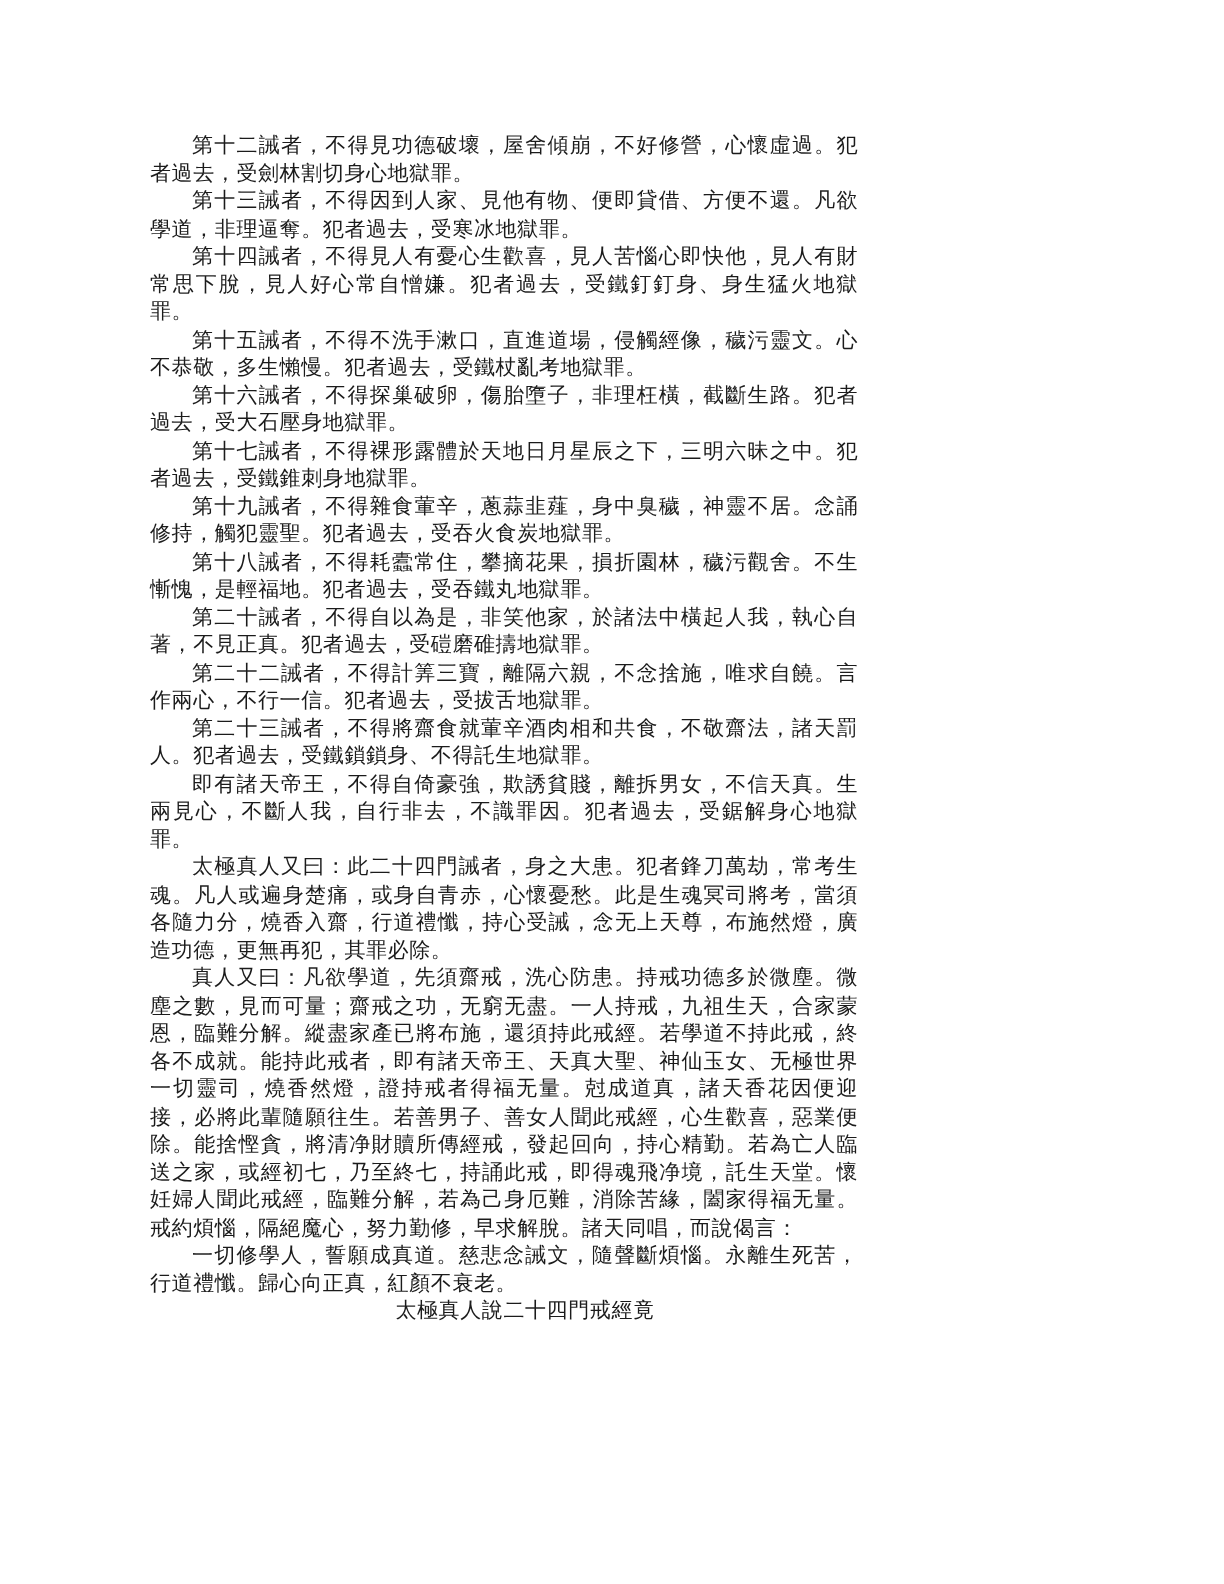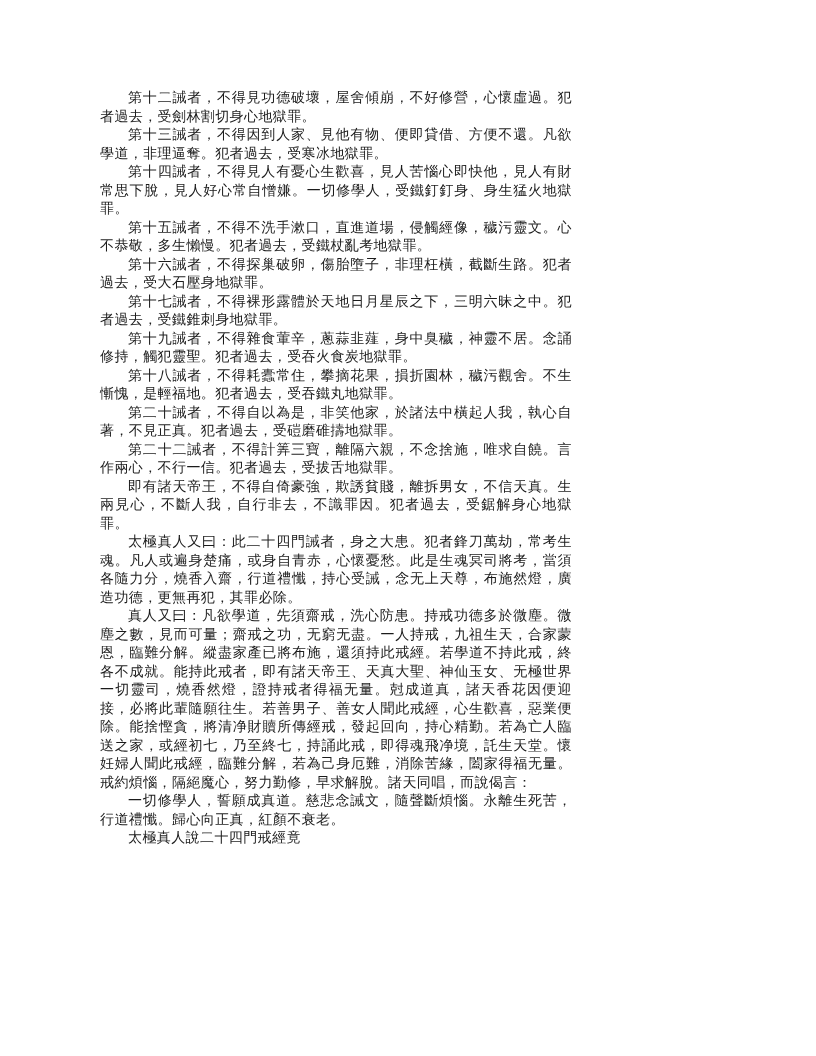--- a/index.html
+++ b/index.html
@@ -25,35 +25,36 @@
     font-family: "Liberation Serif", "DejaVu Serif", serif;
     font-size: 14px;
     line-height: 18.5px;
     color: #1b1b1b;
     text-align: justify;
     text-indent: 2em;
     letter-spacing: 0.4px;
     word-break: break-all;
   }
   .page p.closing {
-    text-align: left;
+    text-align: center;
   }
 </style>
 </head>
 <body>
 
 <div class="page">
   <p>第十二誡者，不得見功德破壞，屋舍傾崩，不好修營，心懷虛過。犯者過去，受劍林割切身心地獄罪。</p>
   <p>第十三誡者，不得因到人家、見他有物、便即貸借、方便不還。凡欲學道，非理逼奪。犯者過去，受寒冰地獄罪。</p>
-  <p>第十四誡者，不得見人有憂心生歡喜，見人苦惱心即快他，見人有財常思下脫，見人好心常自憎嫌。一切修學人，受鐵釘釘身、身生猛火地獄罪。</p>
+  <p>第十四誡者，不得見人有憂心生歡喜，見人苦惱心即快他，見人有財常思下脫，見人好心常自憎嫌。犯者過去，受鐵釘釘身、身生猛火地獄罪。</p>
   <p>第十五誡者，不得不洗手漱口，直進道場，侵觸經像，穢污靈文。心不恭敬，多生懶慢。犯者過去，受鐵杖亂考地獄罪。</p>
   <p>第十六誡者，不得探巢破卵，傷胎墮子，非理枉橫，截斷生路。犯者過去，受大石壓身地獄罪。</p>
   <p>第十七誡者，不得裸形露體於天地日月星辰之下，三明六昧之中。犯者過去，受鐵錐刺身地獄罪。</p>
   <p>第十九誡者，不得雜食葷辛，蔥蒜韭薤，身中臭穢，神靈不居。念誦修持，觸犯靈聖。犯者過去，受吞火食炭地獄罪。</p>
   <p>第十八誡者，不得耗蠹常住，攀摘花果，損折園林，穢污觀舍。不生慚愧，是輕福地。犯者過去，受吞鐵丸地獄罪。</p>
   <p>第二十誡者，不得自以為是，非笑他家，於諸法中橫起人我，執心自著，不見正真。犯者過去，受磑磨碓擣地獄罪。</p>
   <p>第二十二誡者，不得計筭三寶，離隔六親，不念捨施，唯求自饒。言作兩心，不行一信。犯者過去，受拔舌地獄罪。</p>
+  <p>第二十三誡者，不得將齋食就葷辛酒肉相和共食，不敬齋法，諸天罰人。犯者過去，受鐵鎖鎖身、不得託生地獄罪。</p>
   <p>即有諸天帝王，不得自倚豪強，欺誘貧賤，離拆男女，不信天真。生兩見心，不斷人我，自行非去，不識罪因。犯者過去，受鋸解身心地獄罪。</p>
   <p>太極真人又曰：此二十四門誡者，身之大患。犯者鋒刀萬劫，常考生魂。凡人或遍身楚痛，或身自青赤，心懷憂愁。此是生魂冥司將考，當須各隨力分，燒香入齋，行道禮懺，持心受誡，念无上天尊，布施然燈，廣造功德，更無再犯，其罪必除。</p>
   <p>真人又曰：凡欲學道，先須齋戒，洗心防患。持戒功德多於微塵。微塵之數，見而可量；齋戒之功，无窮无盡。一人持戒，九祖生天，合家蒙恩，臨難分解。縱盡家產已將布施，還須持此戒經。若學道不持此戒，終各不成就。能持此戒者，即有諸天帝王、天真大聖、神仙玉女、无極世界一切靈司，燒香然燈，證持戒者得福无量。尅成道真，諸天香花因便迎接，必將此輩隨願往生。若善男子、善女人聞此戒經，心生歡喜，惡業便除。能捨慳貪，將清净財贖所傳經戒，發起回向，持心精勤。若為亡人臨送之家，或經初七，乃至終七，持誦此戒，即得魂飛净境，託生天堂。懷妊婦人聞此戒經，臨難分解，若為己身厄難，消除苦緣，闔家得福无量。戒約煩惱，隔絕魔心，努力勤修，早求解脫。諸天同唱，而說偈言：</p>
   <p>一切修學人，誓願成真道。慈悲念誡文，隨聲斷煩惱。永離生死苦，行道禮懺。歸心向正真，紅顏不衰老。</p>
   <p class="closing">太極真人說二十四門戒經竟</p>
 </div>
 
 </body></html>

